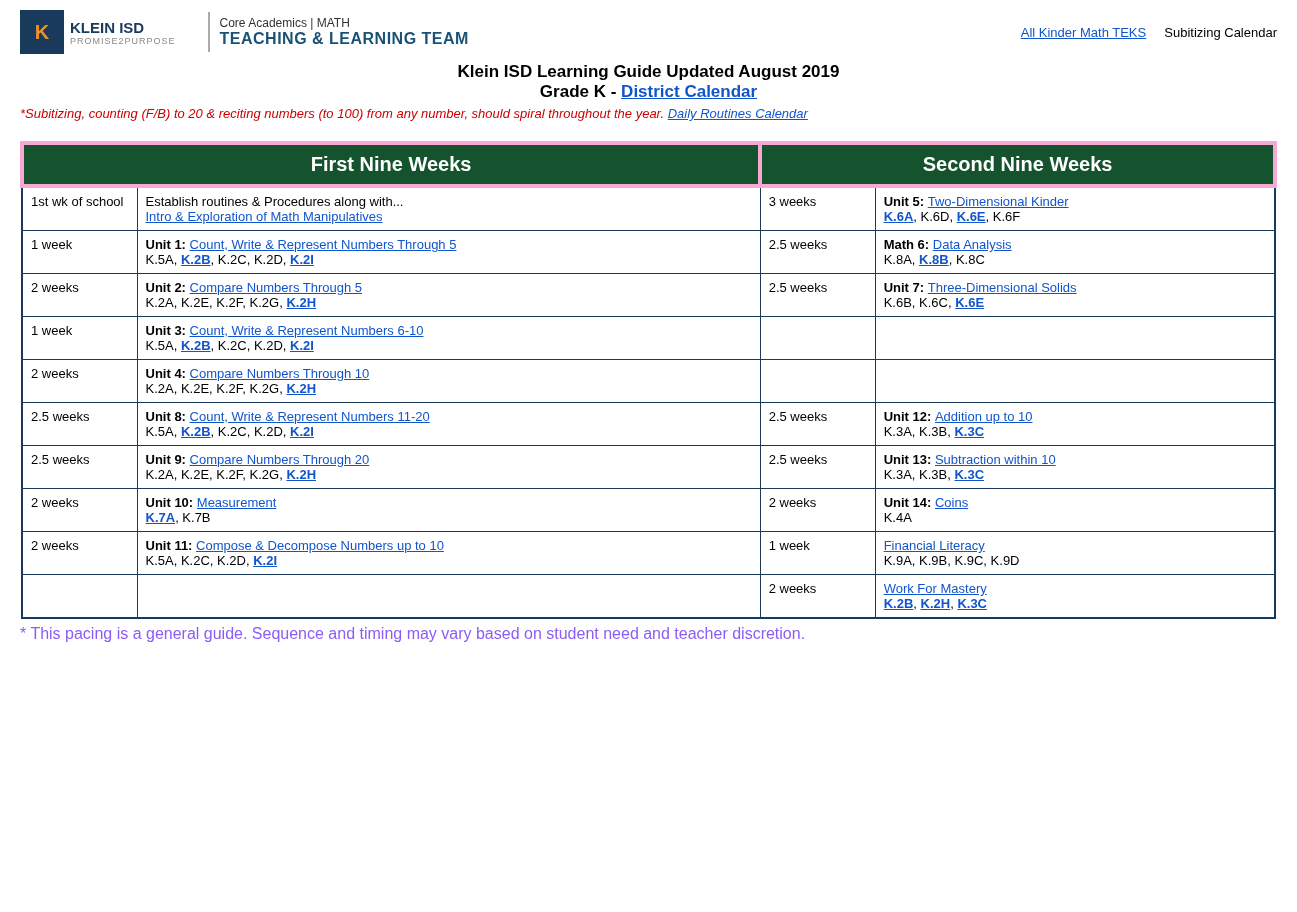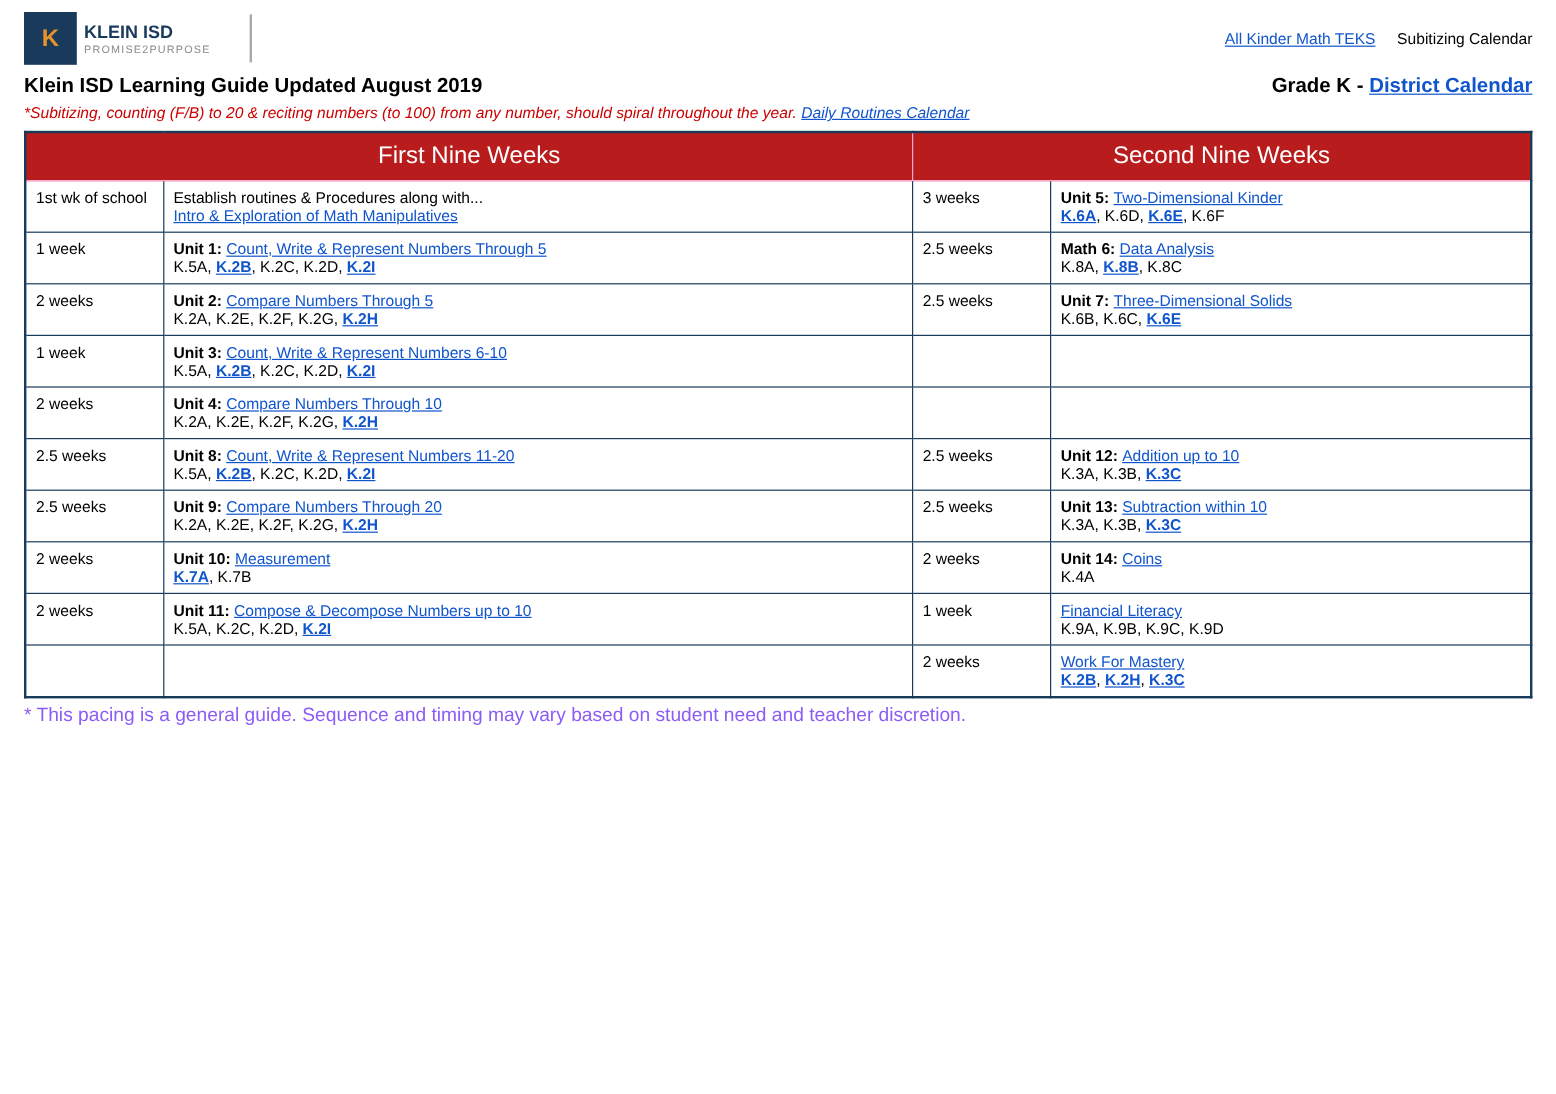--- a/index.html
+++ b/index.html
@@ -24,55 +24,56 @@
     }
     .top-right-links a {
       color: #1155cc;
       text-decoration: underline;
     }
     .title-row {
       display: flex;
       justify-content: space-between;
       align-items: center;
       margin: 8px 0 4px 0;
+      flex-direction: column;
     }
     .page-title {
       font-size: 17px;
       font-weight: bold;
     }
     .grade-title {
       font-size: 17px;
       font-weight: bold;
     }
     .grade-title a {
       color: #1155cc;
     }
     .italic-note {
       color: #cc0000;
       font-style: italic;
       font-size: 13px;
-      margin-bottom: 8px;
+      margin-bottom: 20px;
     }
     .italic-note a {
       color: #1155cc;
     }
     
     .main-table {
       width: 100%;
       border-collapse: collapse;
       border: 2px solid #1a3a5c;
     }
     .section-header {
-      background: #b91c1c;
+      background: #14532d;
       color: #fff;
       font-size: 20px;
-      font-weight: normal;
+      font-weight: bold;
       text-align: center;
       padding: 8px 4px;
-      border: 1px solid #f9a8d4;
+      border: 4px solid #f9a8d4;
     }
     .timeframe-header {
       background: #e8922a;
       font-style: italic;
       font-weight: bold;
       font-size: 13px;
       padding: 3px 6px;
       border: 1px solid #1a3a5c;
     }
     .time-cell {
@@ -159,20 +160,24 @@
 <body>
 
 <div class="header-row">
   <div class="header-logo-wrapper">
     <div class="k-logo-square">K</div>
     <div class="klein-brand">
       <span class="klein-isd-line">KLEIN ISD</span>
       <span class="klein-sub-line">PROMISE2PURPOSE</span>
     </div>
     <div class="divider-v"></div>
+    <div class="core-math-block">
+      <span class="core-line">Core Academics | MATH</span>
+      <span class="math-team-line">TEACHING &amp; LEARNING TEAM</span>
+    </div>
   </div>
   <div class="top-right-links">
     <a href="#">All Kinder Math TEKS</a>
     &nbsp;&nbsp;&nbsp;
     <span>Subitizing Calendar</span>
   </div>
 </div>
 
 <div class="title-row">
   <span class="page-title">Klein ISD Learning Guide Updated August 2019</span>

